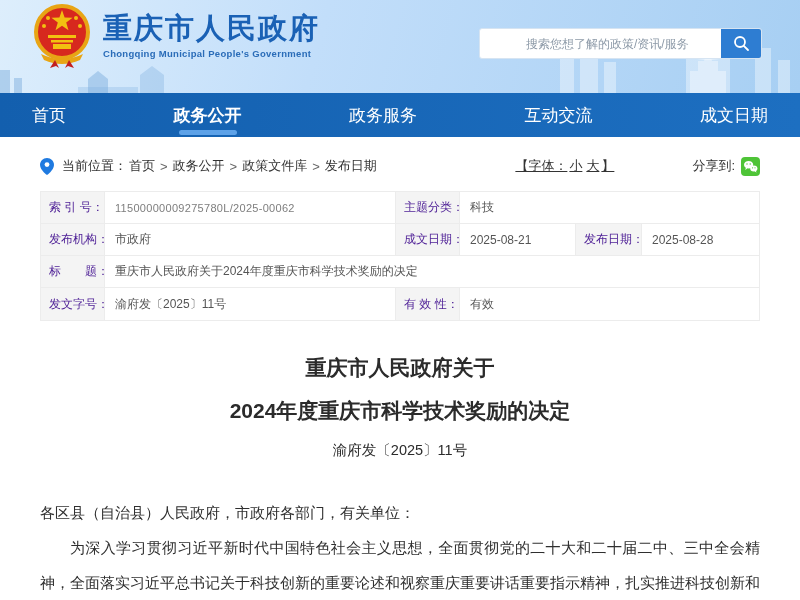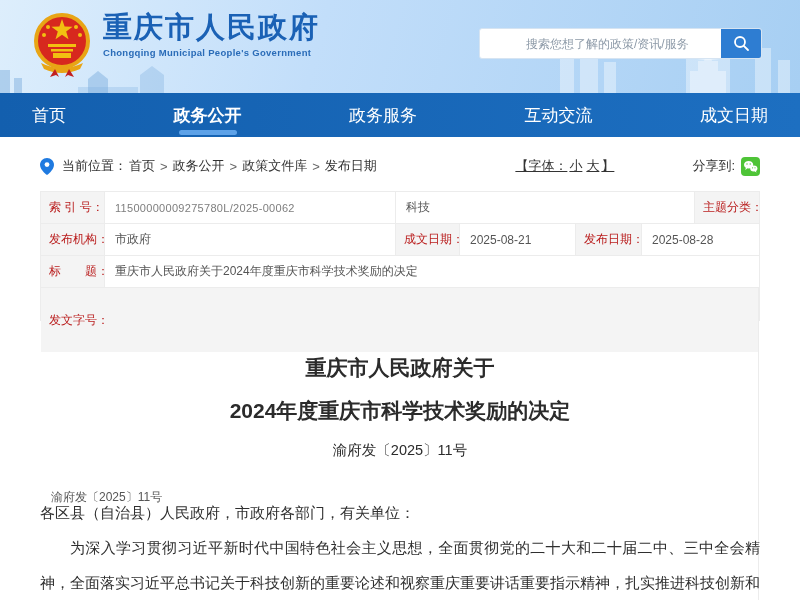--- a/index.html
+++ b/index.html
@@ -3,21 +3,21 @@
 <meta charset="utf-8">
 <style>
   * { margin:0; padding:0; box-sizing:border-box; }
   html,body { width:800px; height:600px; overflow:hidden; background:#fff;
     font-family:"Liberation Sans", sans-serif; }
 
   
   .header { position:relative; width:800px; height:93px; overflow:hidden;
     background:linear-gradient(105deg,#ddeefc 0%,#c2defa 40%,#a7cff3 100%); }
   .skyline { position:absolute; bottom:0; left:0; width:800px; height:93px; pointer-events:none; }
-  .brand { position:absolute; left:33px; top:11px; display:flex; }
+  .brand { position:absolute; left:33px; top:2px; display:flex; align-items:center; }
   .emblem { width:58px; height:66px; }
   .brand-text { margin-left:12px; }
   .site-title { font-size:29px; font-weight:700; color:#1a61b5; letter-spacing:2px; line-height:32px; }
   .site-sub { font-size:9.5px; font-weight:700; color:#2a6cb8; margin-top:4px; letter-spacing:0.3px; }
   .searchbar { position:absolute; right:38px; top:28px; display:flex; width:283px; height:31px;
     border:1px solid #d6e4f2; border-radius:3px; overflow:hidden; background:#fff;padding-left:36px; }
   .search-input { flex:1; border:none; outline:none; padding:0 10px; font-size:12px; color:#333; }
   .search-input::placeholder { color:#8d9aa8; }
   .search-btn { width:40px; background:#2e7dd2; border:none; cursor:pointer;
     display:flex; align-items:center; justify-content:center; }
@@ -39,25 +39,25 @@
   .crumb-sep { color:#666; margin:0 3px; }
   .crumb-tools { margin-left:auto; display:flex; align-items:center; }
   .font-tool { color:#333;text-decoration:underline; }
   .font-btn { cursor:pointer; margin:0 2px; }
   .share-label { margin-left:78px; color:#333; }
   .share-icon { margin-left:6px; cursor:pointer; display:inline-flex; }
 
   
   .meta { width:720px; margin:12px 40px 0 40px; border:1px solid #ececec; border-bottom:1px solid #ececec; }
   .m-row { display:flex; border-bottom:1px solid #ececec; height:32px; }
-  .m-row:last-child { border-bottom:none;flex-direction:column; }
+  .m-row:last-child { border-bottom:none; }
   .m-cell { display:flex; align-items:center; font-size:12px; color:#555;
     border-right:1px solid #ececec; padding:0 10px; overflow:hidden; white-space:nowrap; }
   .m-cell:last-child { border-right:none; }
-  .m-label { background:#f4f4f4; color:#b91c1c; justify-content:flex-start; flex:0 0 64px; padding:0 5px 0 8px; }
+  .m-label { background:#f4f4f4; color:#4c1d95; justify-content:flex-start; flex:0 0 64px; padding:0 5px 0 8px; }
   .m-val { background:#fff; }
   .v1 { flex:0 0 291px; } .l2 { flex:0 0 64px; } .v2 { flex:1; }
   .v2a { flex:0 0 116px; } .l3 { flex:0 0 66px; } .v2b { flex:1; }
   .vspan { flex:1; }
   .idx { font-size:11px; color:#7e7e7e; letter-spacing:0.3px; }
 
   
   .doc { width:720px; margin:0 40px; }
   .doc-title { text-align:center; font-size:21px; font-weight:700; color:#2b2b2b; line-height:30px; }
   .doc-title.t1 { margin-top:32px; }
@@ -175,22 +175,22 @@
         <circle cx="14" cy="10.8" r="0.6" fill="#4ec437"></circle>
       </svg>
     </span>
   </div>
 </div>
 
 <div class="meta">
   <div class="m-row">
     <div class="m-cell m-label">索 引 号：</div>
     <div class="m-cell m-val v1 idx">11500000009275780L/2025-00062</div>
+    <div class="m-cell m-label l2">主题分类：</div>
     <div class="m-cell m-val v2">科技</div>
-    <div class="m-cell m-label l2">主题分类：</div>
   </div>
   <div class="m-row">
     <div class="m-cell m-label">发布机构：</div>
     <div class="m-cell m-val v1">市政府</div>
     <div class="m-cell m-label l2">成文日期：</div>
     <div class="m-cell m-val v2a">2025-08-21</div>
     <div class="m-cell m-label l3">发布日期：</div>
     <div class="m-cell m-val v2b">2025-08-28</div>
   </div>
   <div class="m-row">

